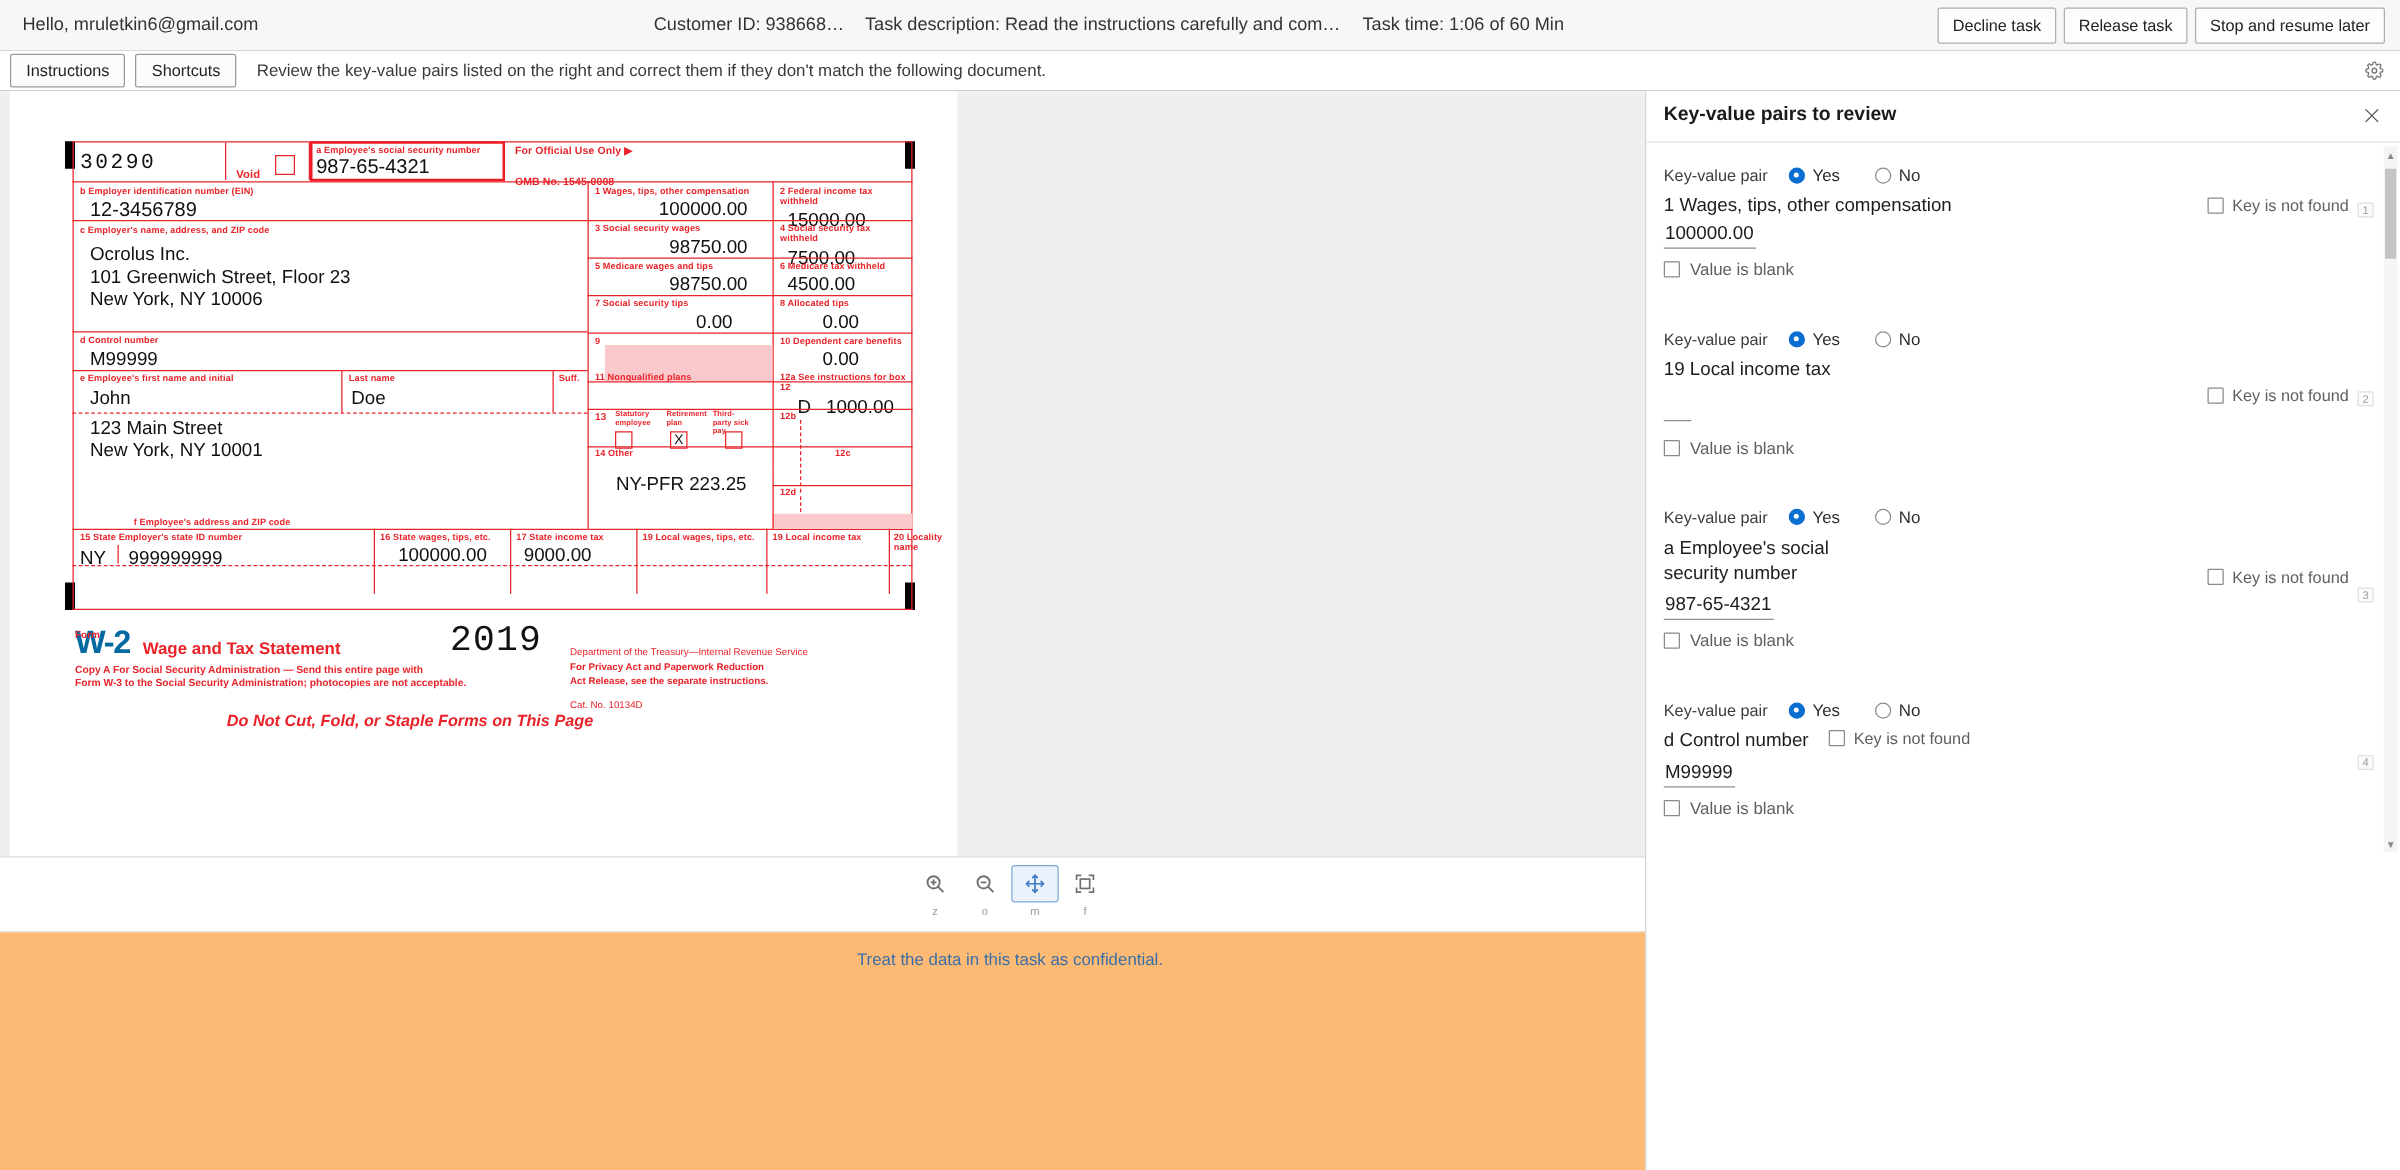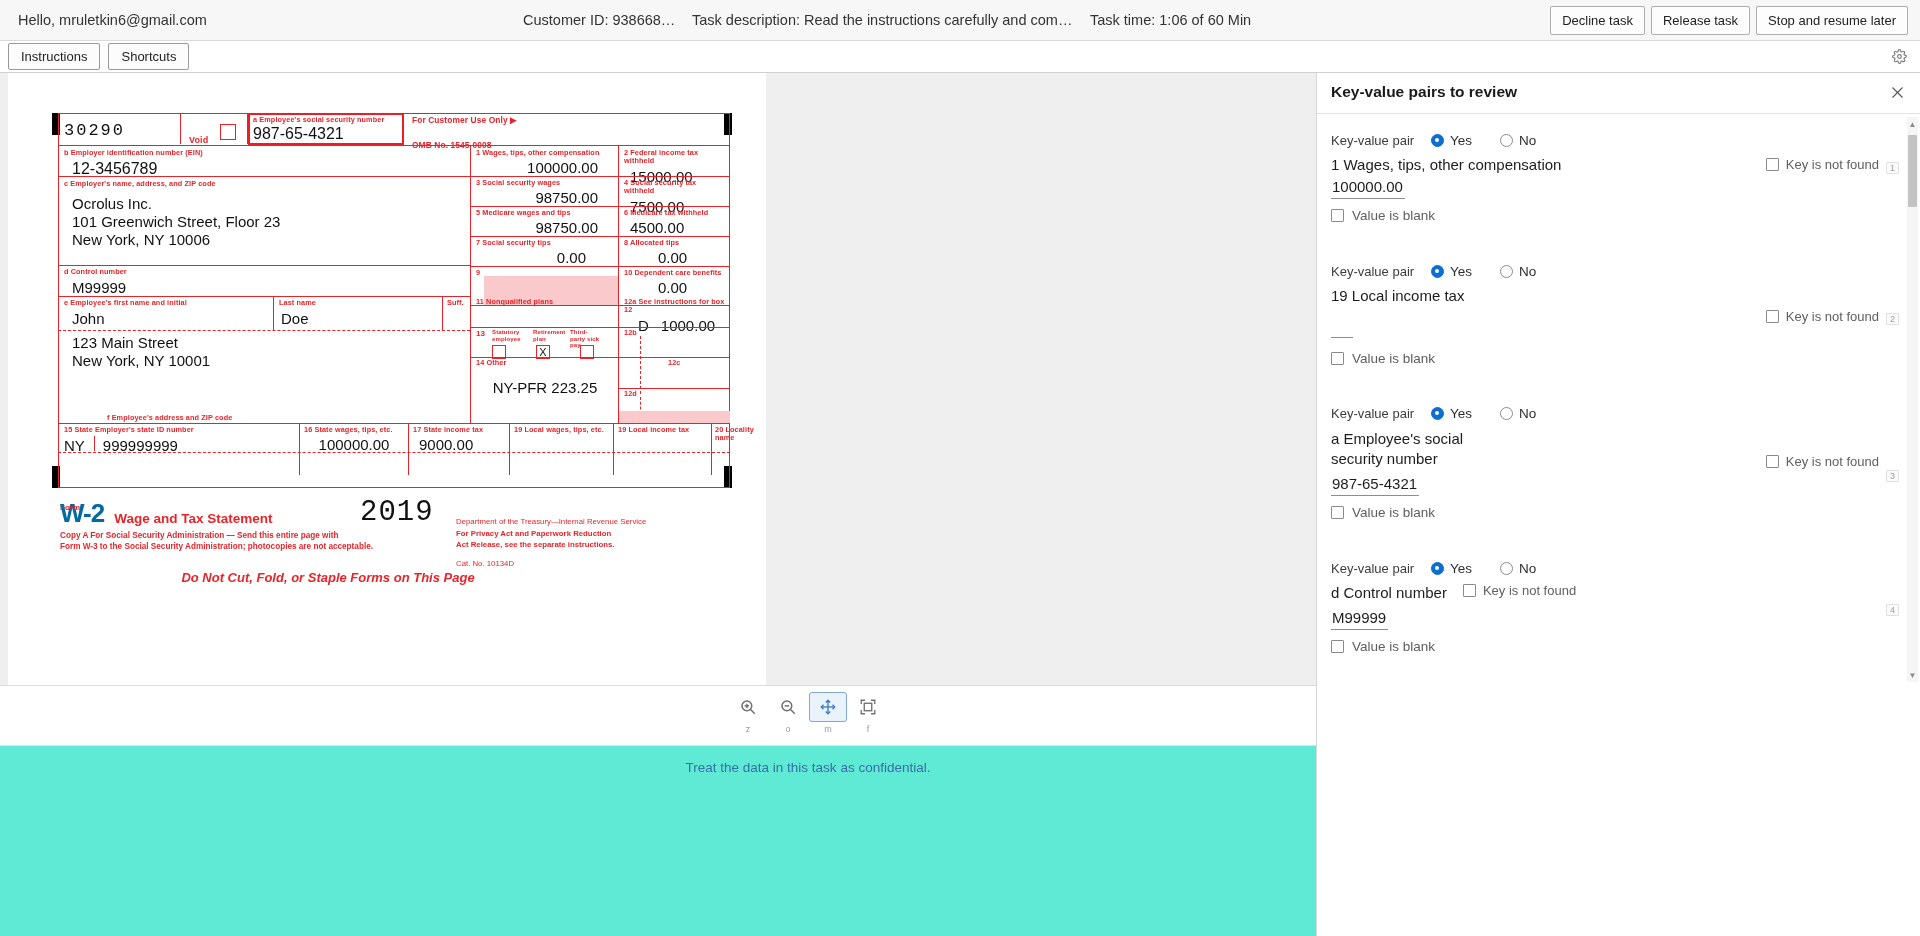--- a/index.html
+++ b/index.html
@@ -117,21 +117,21 @@
   #submit-btn {
     position: absolute; right: 8px; top: 18px;
     background: #e8730c; color: #fff; border: none; border-radius: 2px;
     font-size: 13px; font-family: "Liberation Sans", sans-serif;
     padding: 7px 15px; cursor: pointer; font-weight: normal;
   }
 
   
   #footer {
     position: absolute; left: 0; top: 745px; width: 1920px; height: 191px;
-    background: #5eead4; border-top: 1px solid #e3e3e3;
+    background: #fdba74; border-top: 1px solid #e3e3e3;
   }
   #confidential {
     position: absolute; left: 0; top: 0; width: 1616px;
     text-align: center; padding-top: 14px;
     font-size: 13.5px; color: #3a6ea8;
   }
 
   
   #right-panel {
     position: absolute; left: 1316px; top: 73px; width: 604px; height: 863px;
@@ -219,20 +219,21 @@
   <div id="topbar-buttons">
     <button class="tb-btn">Decline task</button>
     <button class="tb-btn">Release task</button>
     <button class="tb-btn">Stop and resume later</button>
   </div>
 </div>
 
 <div id="subbar">
   <button class="sub-btn">Instructions</button>
   <button class="sub-btn">Shortcuts</button>
+  <div id="sub-hint">Review the key-value pairs listed on the right and correct them if they don't match the following document.</div>
   <div id="gear-btn">
     <svg width="15" height="15" viewBox="0 0 24 24" fill="none" stroke="currentColor" stroke-width="1.8">
       <circle cx="12" cy="12" r="3"></circle>
       <path d="M19.4 15a1.65 1.65 0 0 0 .33 1.82l.06.06a2 2 0 1 1-2.83 2.83l-.06-.06a1.65 1.65 0 0 0-1.82-.33 1.65 1.65 0 0 0-1 1.51V21a2 2 0 1 1-4 0v-.09A1.65 1.65 0 0 0 9 19.4a1.65 1.65 0 0 0-1.82.33l-.06.06a2 2 0 1 1-2.83-2.83l.06-.06A1.65 1.65 0 0 0 4.6 15a1.65 1.65 0 0 0-1.51-1H3a2 2 0 1 1 0-4h.09A1.65 1.65 0 0 0 4.6 9a1.65 1.65 0 0 0-.33-1.82l-.06-.06a2 2 0 1 1 2.83-2.83l.06.06A1.65 1.65 0 0 0 9 4.6a1.65 1.65 0 0 0 1-1.51V3a2 2 0 1 1 4 0v.09a1.65 1.65 0 0 0 1 1.51 1.65 1.65 0 0 0 1.82-.33l.06-.06a2 2 0 1 1 2.83 2.83l-.06.06A1.65 1.65 0 0 0 19.4 9c.14.36.44.64.81.77H21a2 2 0 1 1 0 4h-.09a1.65 1.65 0 0 0-1.51 1z"></path>
     </svg>
   </div>
 </div>
 
 <div id="viewer">
   <div id="doc-page">
@@ -256,21 +257,21 @@
       <div class="checkbox-sm" style="left:168px; top:16px; width:16px; height:16px;"></div>
       <div class="vline" style="left:195px; top:6px; height:30px;"></div>
 
       <div class="ssn-box" style="left:196px; top:5px; width:156px; height:32px;"></div>
       <div class="cell" style="left:201px; top:8px; width:152px;">
         <div class="lbl">a  Employee's social security number</div>
         <div class="val" style="margin-top:1px; font-size:16px;">987-65-4321</div>
       </div>
 
       <div class="cell" style="left:360px; top:8px;">
-        <div class="lbl" style="font-size:8.4px;">For Customer Use Only  ▶</div>
+        <div class="lbl" style="font-size:8.4px;">For Official Use Only  ▶</div>
         <div class="lbl" style="font-size:8.4px; margin-top:15px;">OMB No. 1545-0008</div>
       </div>
 
       <div class="hline" style="left:6px; top:37px; width:672px;"></div>
 
       <div class="cell" style="left:12px; top:41px; width:400px;">
         <div class="lbl">b  Employer identification number (EIN)</div>
         <div class="val" style="margin-top:3px; font-size:16px; padding-left:8px;">12-3456789</div>
       </div>
       <div class="hline" style="left:6px; top:68px; width:412px;"></div>

